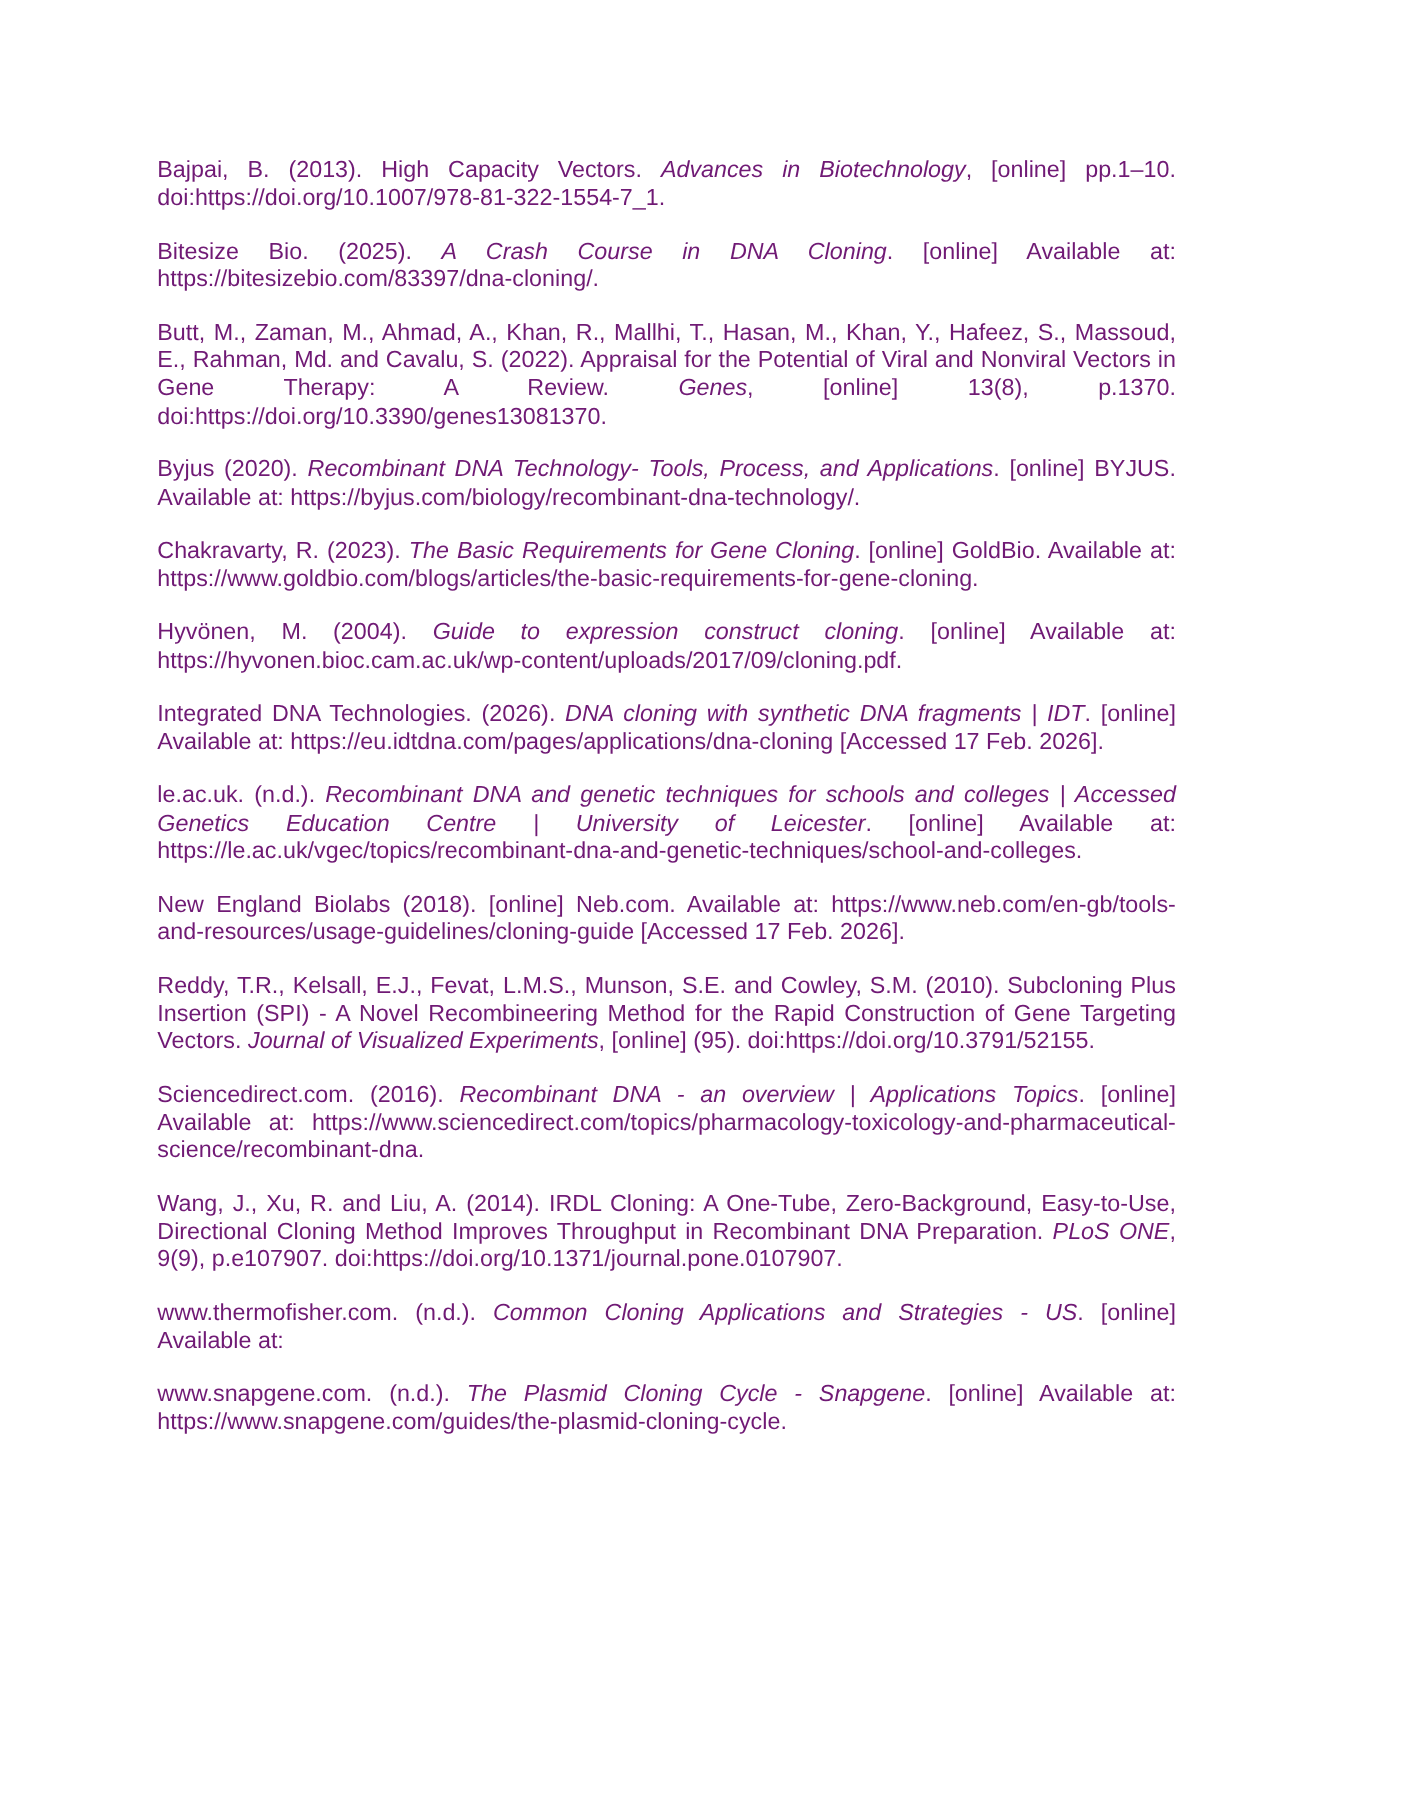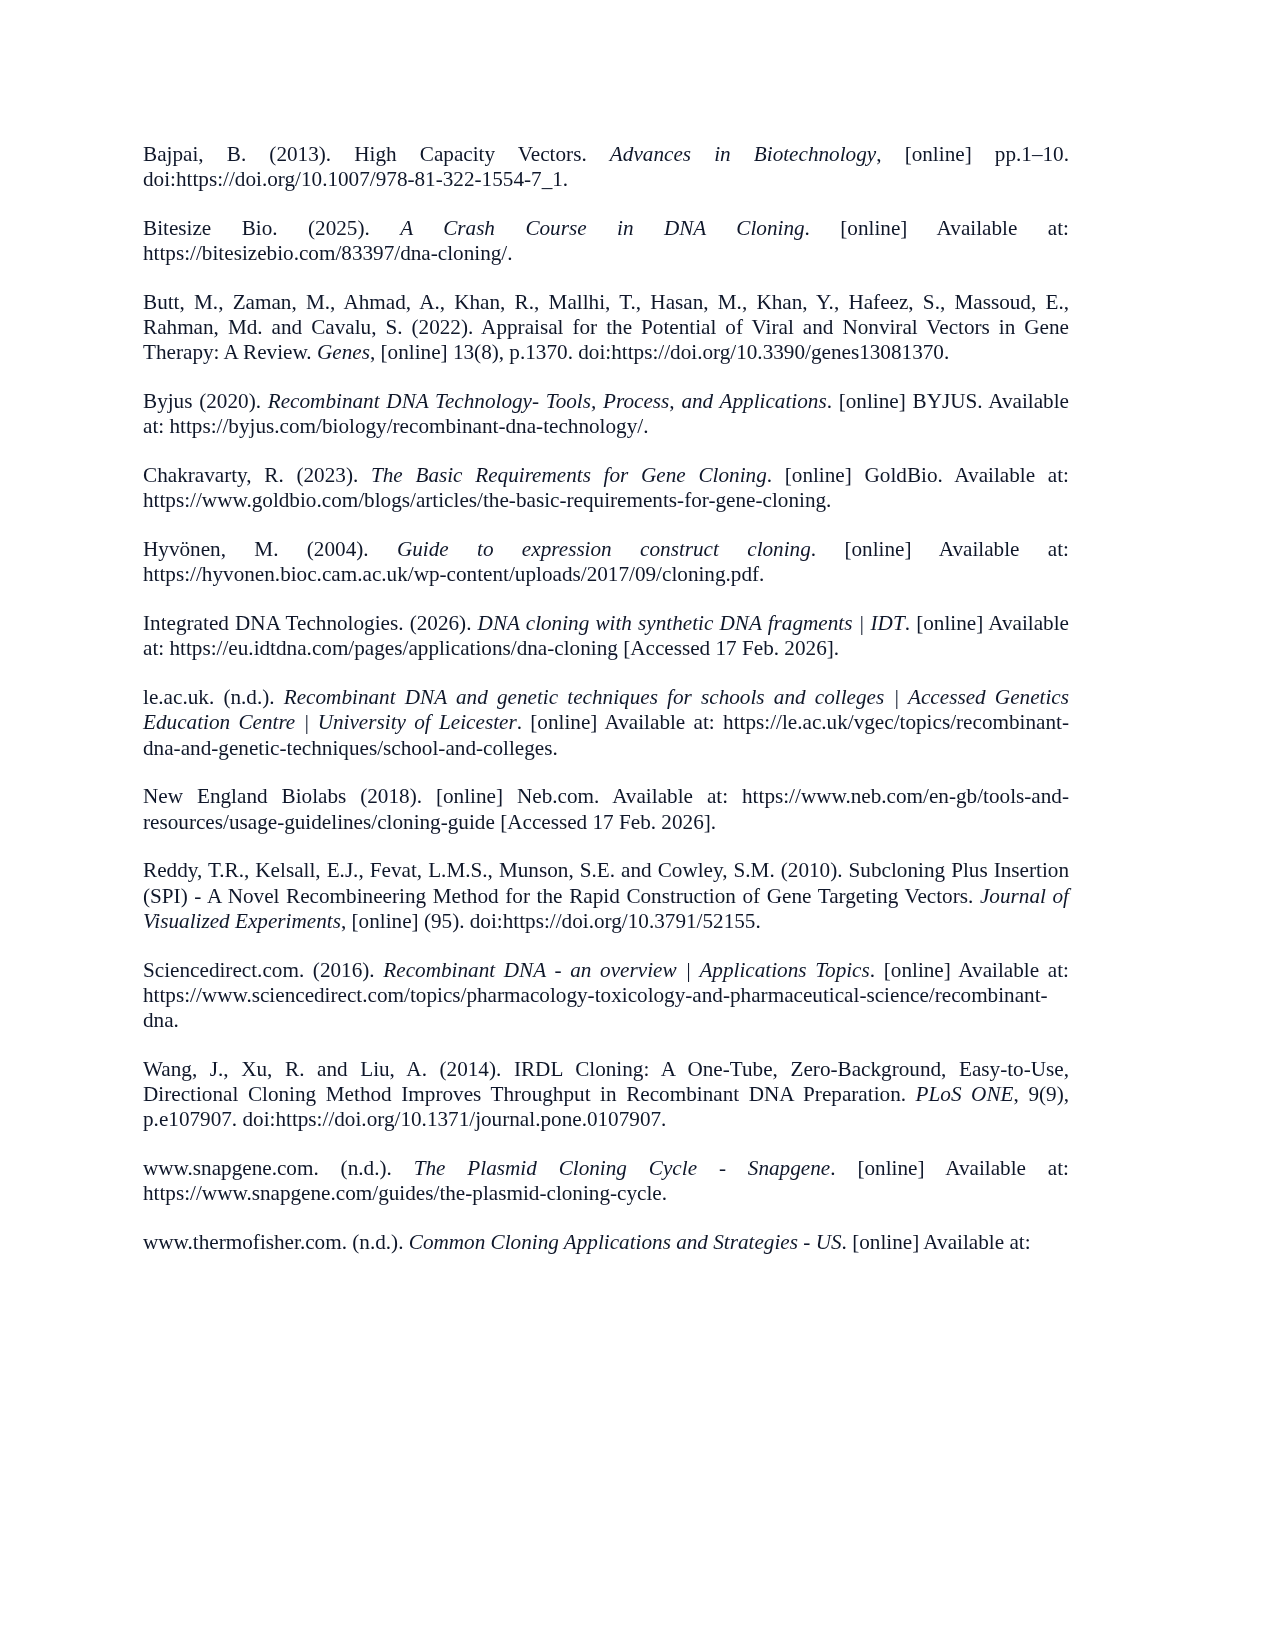--- a/index.html
+++ b/index.html
@@ -2,24 +2,24 @@
 <html><head>
 <meta charset="utf-8">
 <style>
   html, body { margin: 0; padding: 0; background: #ffffff; }
   body { width: 1275px; height: 1650px; position: relative; overflow: hidden; }
   .page {
     position: absolute;
     left: 143px;
     top: 142px;
     width: 926px;
-    font-family: Liberation Serif, serif;
+    font-family: Liberation Sans, sans-serif;
     font-size: 21.2px;
     line-height: 25.2px;
-    color: #0f172a;
+    color: #701a75;
   }
   .ref {
     margin: 0 0 23.6px 0;
     text-align: justify;
     word-break: break-word;
   }
   .ref .it { font-style: italic; }
 </style>
 </head>
 <body>
@@ -30,15 +30,15 @@
     <p class="ref"><span>Butt, M., Zaman, M., Ahmad, A., Khan, R., Mallhi, T., Hasan, M., Khan, Y., Hafeez, S., Massoud, E., Rahman, Md. and Cavalu, S. (2022). Appraisal for the Potential of Viral and Nonviral Vectors in Gene Therapy: A Review. </span><span class="it">Genes</span><span>, [online] 13(8), p.1370. doi:https://doi.org/10.3390/genes13081370.</span></p>
     <p class="ref"><span>Byjus (2020). </span><span class="it">Recombinant DNA Technology- Tools, Process, and Applications</span><span>. [online] BYJUS. Available at: https://byjus.com/biology/recombinant-dna-technology/.</span></p>
     <p class="ref"><span>Chakravarty, R. (2023). </span><span class="it">The Basic Requirements for Gene Cloning</span><span>. [online] GoldBio. Available at: https://www.goldbio.com/blogs/articles/the-basic-requirements-for-gene-cloning.</span></p>
     <p class="ref"><span>Hyvönen, M. (2004). </span><span class="it">Guide to expression construct cloning</span><span>. [online] Available at: https://hyvonen.bioc.cam.ac.uk/wp-content/uploads/2017/09/cloning.pdf.</span></p>
     <p class="ref"><span>Integrated DNA Technologies. (2026). </span><span class="it">DNA cloning with synthetic DNA fragments | IDT</span><span>. [online] Available at: https://eu.idtdna.com/pages/applications/dna-cloning [Accessed 17 Feb. 2026].</span></p>
     <p class="ref"><span>le.ac.uk. (n.d.). </span><span class="it">Recombinant DNA and genetic techniques for schools and colleges | Accessed Genetics Education Centre | University of Leicester</span><span>. [online] Available at: https://le.ac.uk/vgec/topics/recombinant-dna-and-genetic-techniques/school-and-colleges.</span></p>
     <p class="ref"><span>New England Biolabs (2018). [online] Neb.com. Available at: https://www.neb.com/en-gb/tools-and-resources/usage-guidelines/cloning-guide [Accessed 17 Feb. 2026].</span></p>
     <p class="ref"><span>Reddy, T.R., Kelsall, E.J., Fevat, L.M.S., Munson, S.E. and Cowley, S.M. (2010). Subcloning Plus Insertion (SPI) - A Novel Recombineering Method for the Rapid Construction of Gene Targeting Vectors. </span><span class="it">Journal of Visualized Experiments</span><span>, [online] (95). doi:https://doi.org/10.3791/52155.</span></p>
     <p class="ref"><span>Sciencedirect.com. (2016). </span><span class="it">Recombinant DNA - an overview | Applications Topics</span><span>. [online] Available at: https://www.sciencedirect.com/topics/pharmacology-toxicology-and-pharmaceutical-science/recombinant-dna.</span></p>
     <p class="ref"><span>Wang, J., Xu, R. and Liu, A. (2014). IRDL Cloning: A One-Tube, Zero-Background, Easy-to-Use, Directional Cloning Method Improves Throughput in Recombinant DNA Preparation. </span><span class="it">PLoS ONE</span><span>, 9(9), p.e107907. doi:https://doi.org/10.1371/journal.pone.0107907.</span></p>
+    <p class="ref"><span>www.thermofisher.com. (n.d.). </span><span class="it">Common Cloning Applications and Strategies - US</span><span>. [online] Available at:</span></p>
     <p class="ref"><span>www.snapgene.com. (n.d.). </span><span class="it">The Plasmid Cloning Cycle - Snapgene</span><span>. [online] Available at: https://www.snapgene.com/guides/the-plasmid-cloning-cycle.</span></p>
-    <p class="ref"><span>www.thermofisher.com. (n.d.). </span><span class="it">Common Cloning Applications and Strategies - US</span><span>. [online] Available at:</span></p>
   </div>
 
 </body></html>

